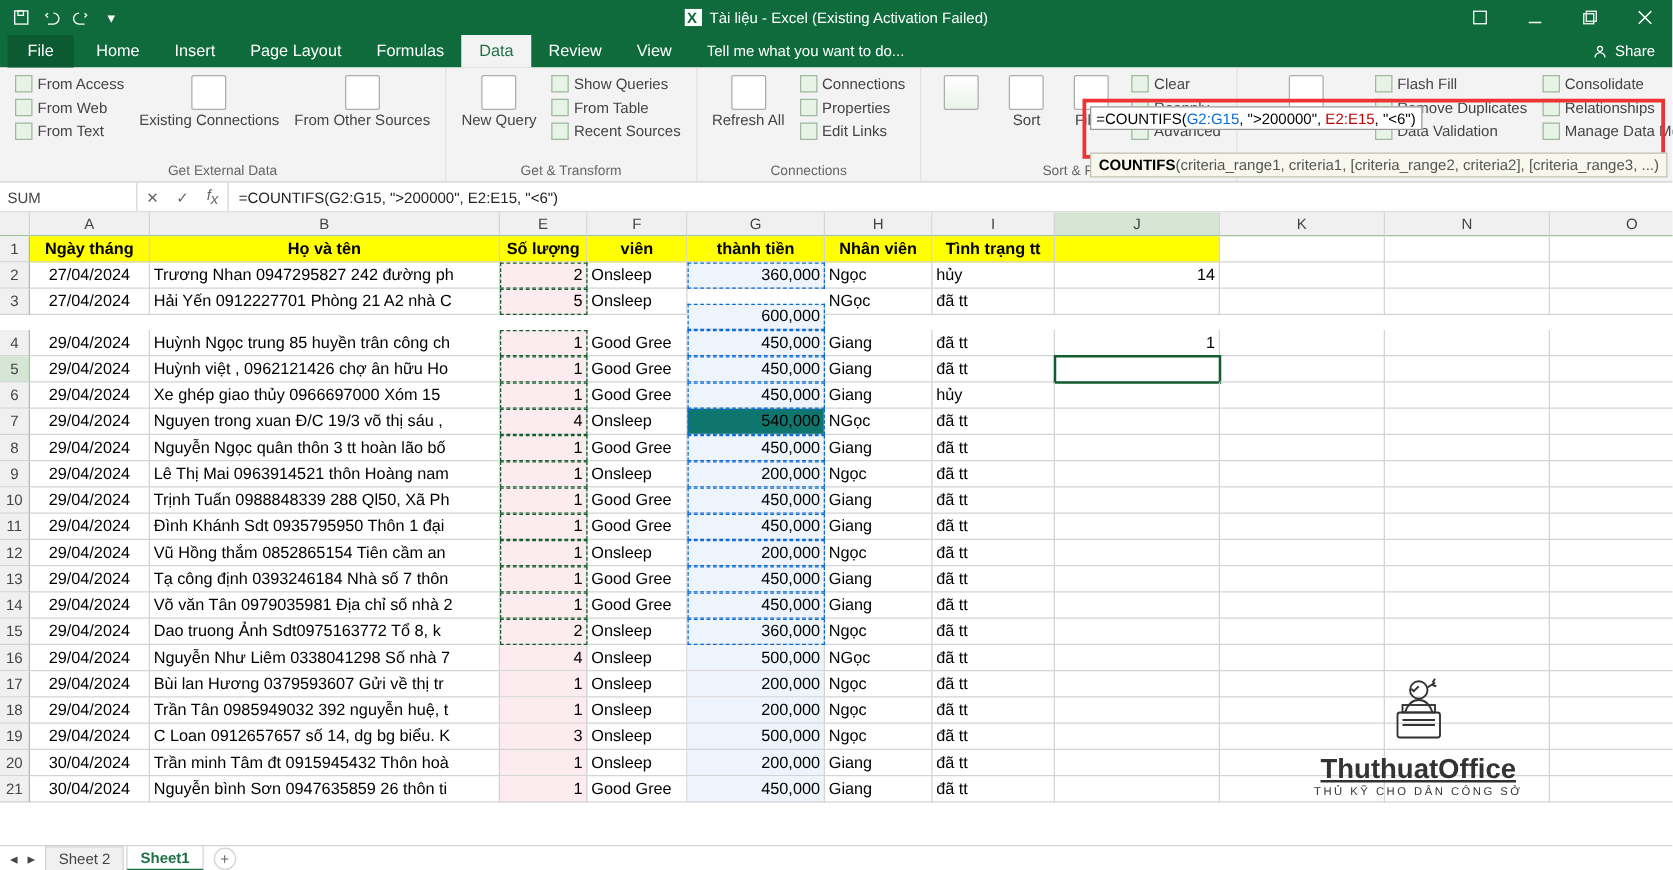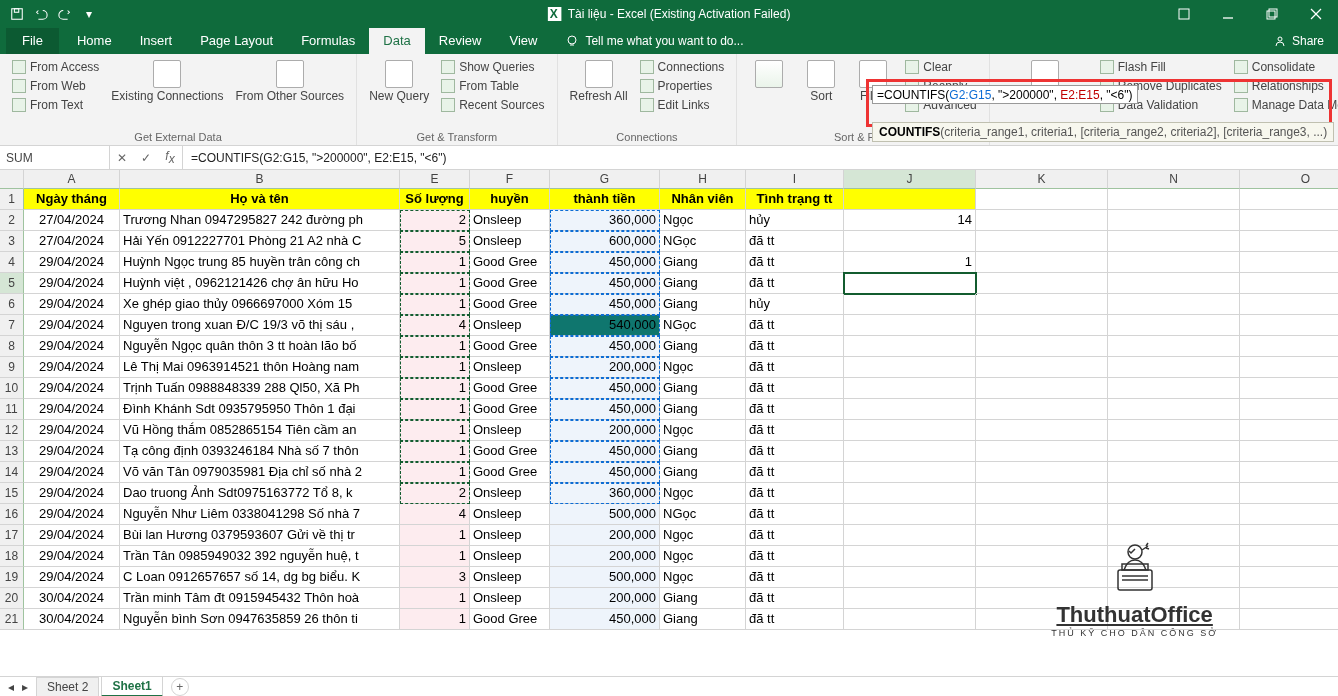--- a/index.html
+++ b/index.html
@@ -11,21 +11,21 @@
 .titlebar .qat .qbtn { width:22px; height:22px; display:flex; align-items:center; justify-content:center; border-radius:2px; }
 .titlebar .title { position:absolute; left:50%; transform:translateX(-50%); font-size:12px; display:flex; align-items:center; gap:6px; }
 .titlebar .winctrls { margin-left:auto; display:flex; }
 .titlebar .winctrls .wb { width:44px; height:28px; display:flex; align-items:center; justify-content:center; }
 
 
 .tabs { background:#0f6b3c; height:26px; display:flex; align-items:flex-end; padding-left:6px; color:#fff; }
 .tabs .tab { padding:5px 14px 6px; font-size:13px; cursor:pointer; }
 .tabs .tab.active { background:#f3f3f3; color:#1f7246; font-weight:400; }
 .tabs .file { background:#0c5a32; padding:5px 16px 6px; margin-right:4px; }
-.tabs .tellme { display:flex; align-items:center; gap:6px; padding:5px 14px 6px; }
+.tabs .tellme { display:flex; align-items:center; gap:6px; padding:5px 14px 6px;flex-direction:column; }
 .tabs .share { margin-left:auto; padding:5px 14px 6px; display:flex; align-items:center; gap:5px; }
 
 
 .ribbon { background:#f3f3f3; border-bottom:1px solid #d4d4d4; height:92px; display:flex; }
 .group { border-right:1px solid #e1e1e1; padding:4px 8px 2px; display:flex; flex-direction:column; }
 .group .body { flex:1; display:flex; align-items:flex-start; gap:4px; }
 .group .label { text-align:center; color:#666; font-size:11px; padding-top:2px; }
 .rbtn { display:flex; align-items:center; gap:4px; padding:2px 4px; color:#444; white-space:nowrap; font-size:12px; }
 .rbtn.big { flex-direction:column; min-width:48px; text-align:center; line-height:1.15; gap:2px; }
 .rbtn.big .ico { width:28px; height:28px; border:1px solid #acacac; background:#fff; border-radius:2px; }
@@ -325,21 +325,21 @@
   <div class="colhdr">I</div>
   <div class="colhdr active">J</div>
   <div class="colhdr">K</div>
   <div class="colhdr">N</div>
   <div class="colhdr">O</div>
 
   <div class="rowhdr">1</div>
   <div class="cell hdr">Ngày tháng</div>
   <div class="cell hdr">Họ và tên</div>
   <div class="cell hdr">Số lượng</div>
-  <div class="cell hdr">huyền</div>
+  <div class="cell hdr">viên</div>
   <div class="cell hdr">thành tiền</div>
   <div class="cell hdr">Nhân viên</div>
   <div class="cell hdr">Tình trạng tt</div>
   <div class="cell hdr"></div>
   <div class="cell"></div>
   <div class="cell"></div>
   <div class="cell"></div>
 
 <div class="rowhdr">2</div>
     <div class="cell tac">27/04/2024</div>
@@ -351,21 +351,21 @@
     <div class="cell">hủy</div>
     <div class="cell numR">14</div>
     <div class="cell"></div>
     <div class="cell"></div>
     <div class="cell"></div>
     <div class="rowhdr">3</div>
     <div class="cell tac">27/04/2024</div>
     <div class="cell">Hải Yến 0912227701 Phòng 21 A2 nhà C</div>
     <div class="cell numR marqE" style="background: rgb(253, 236, 239);">5</div>
     <div class="cell">Onsleep</div>
-    <div class="cell numR marqG" style="background: rgb(238, 244, 251);">600,000</div>
+    <div class="cell numR marqG" style="background: rgb(238, 244, 251); margin-top: 12px;">600,000</div>
     <div class="cell">NGọc</div>
     <div class="cell">đã tt</div>
     <div class="cell numR"></div>
     <div class="cell"></div>
     <div class="cell"></div>
     <div class="cell"></div>
     <div class="rowhdr">4</div>
     <div class="cell tac">29/04/2024</div>
     <div class="cell">Huỳnh Ngọc trung 85 huyền trân công ch</div>
     <div class="cell numR marqE" style="background: rgb(253, 236, 239);">1</div>

